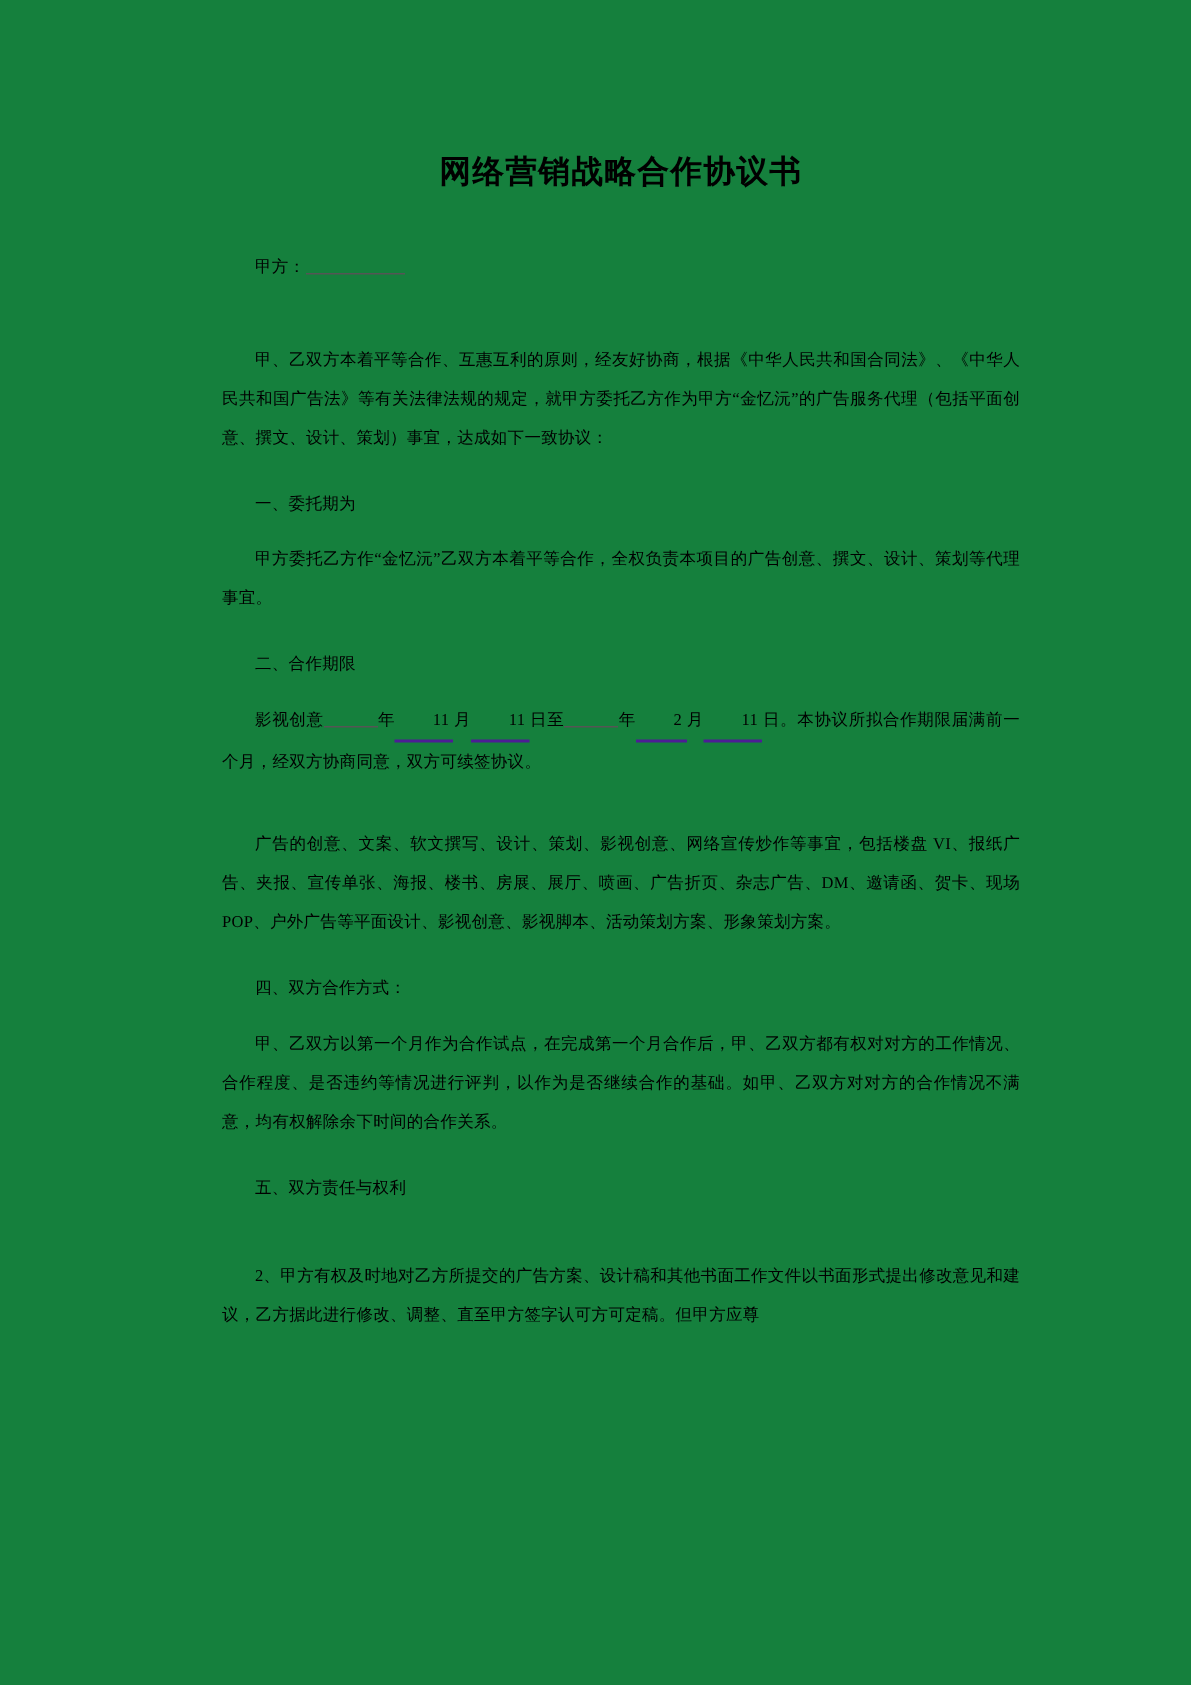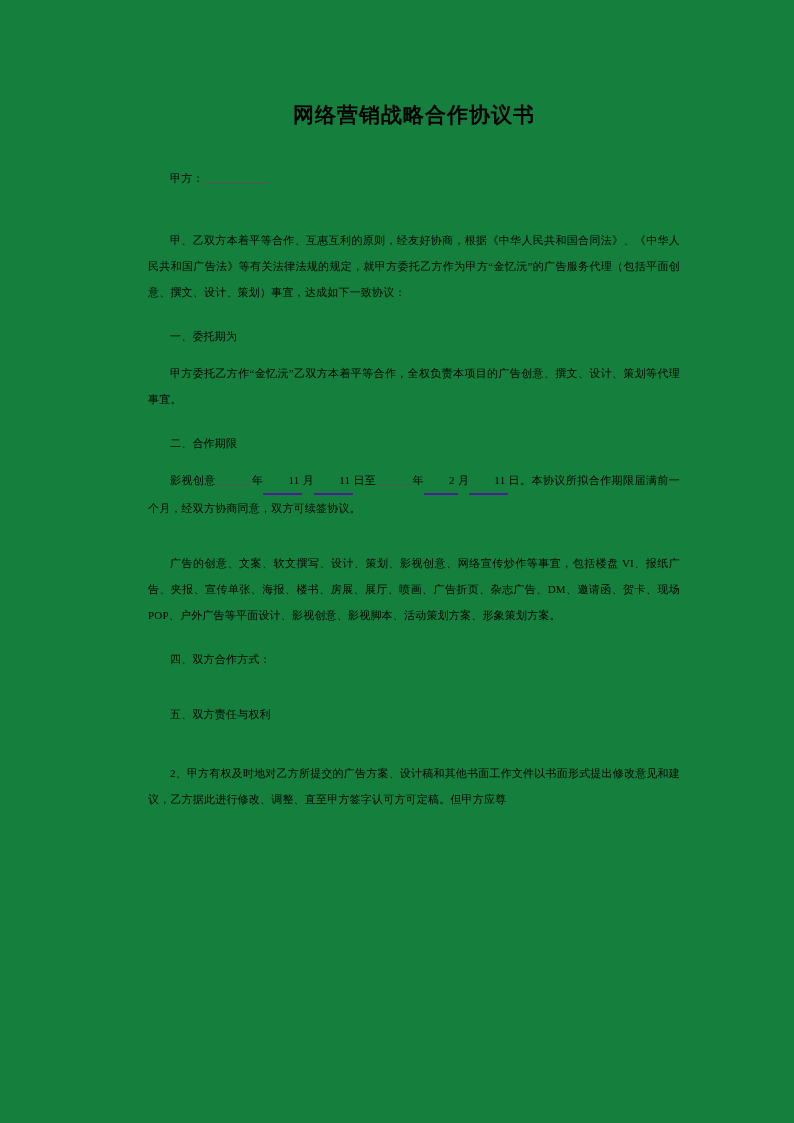--- a/index.html
+++ b/index.html
@@ -113,20 +113,21 @@
     <div class="gap-sm"></div>
 
     <p class="para indent">广告的创意、文案、软文撰写、设计、策划、影视创意、网络宣传炒作等事宜，包括楼盘 VI、报纸广告、夹报、宣传单张、海报、楼书、房展、展厅、喷画、广告折页、杂志广告、DM、邀请函、贺卡、现场 POP、户外广告等平面设计、影视创意、影视脚本、活动策划方案、形象策划方案。</p>
 
     <div class="gap-md"></div>
 
     <p class="para indent">四、双方合作方式：</p>
 
     <div class="gap-sm"></div>
 
+    <p class="para indent">甲、乙双方以第一个月作为合作试点，在完成第一个月合作后，甲、乙双方都有权对对方的工作情况、合作程度、是否违约等情况进行评判，以作为是否继续合作的基础。如甲、乙双方对对方的合作情况不满意，均有权解除余下时间的合作关系。</p>
 
     <div class="gap-md"></div>
 
     <p class="para indent">五、双方责任与权利</p>
 
     <div class="gap-sm"></div>
 
 
     <div class="gap-sm"></div>
 

